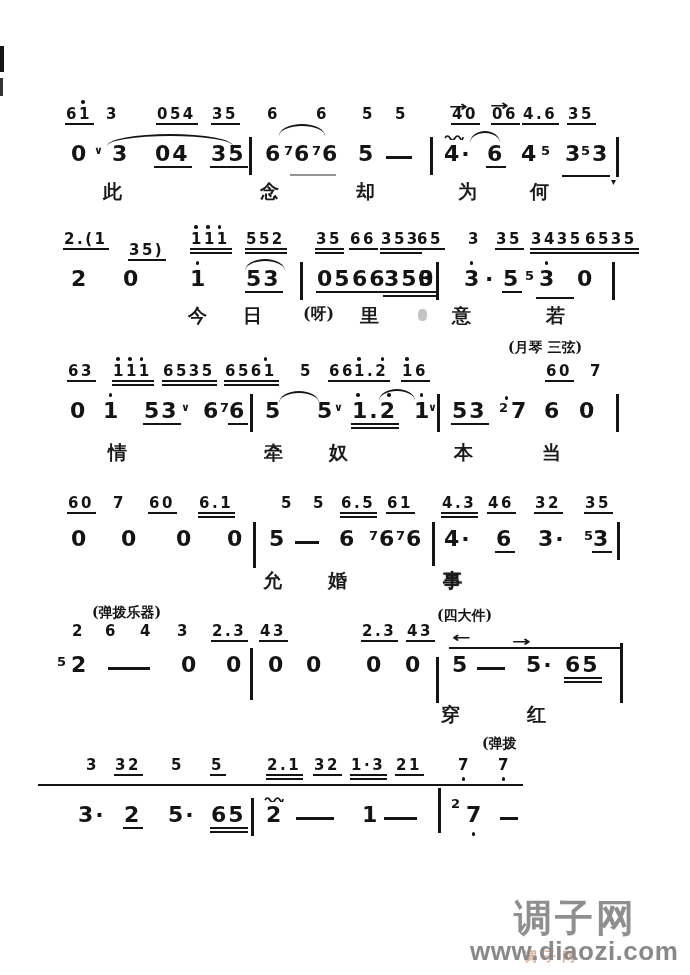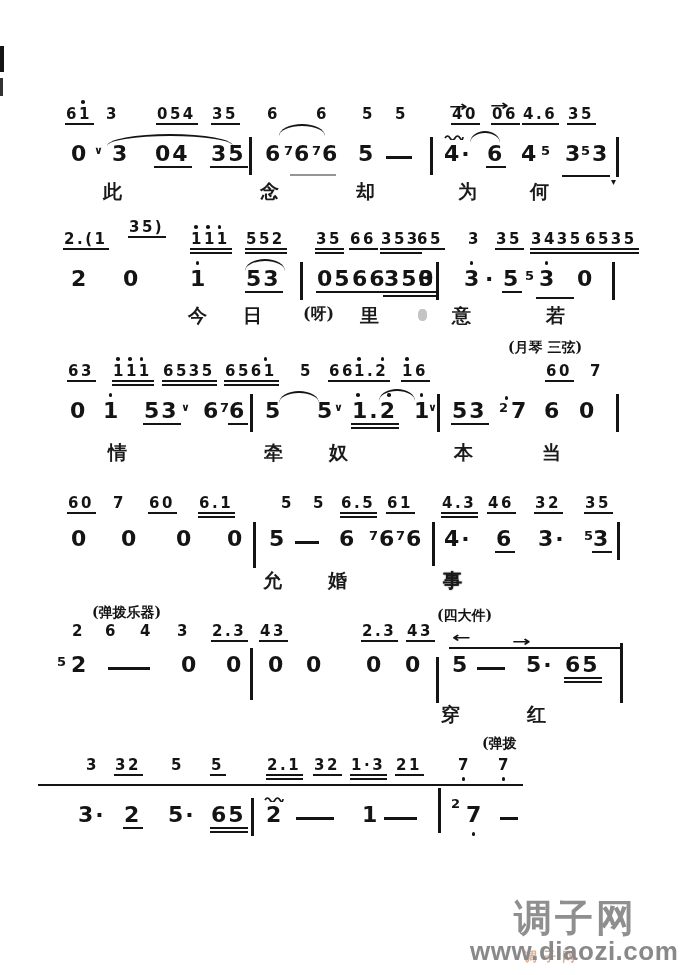--- a/index.html
+++ b/index.html
@@ -95,21 +95,21 @@
       <div class="slur" style="left: 107px; top: 134px; width: 126px;"></div>
       <div class="slur" style="left: 279px; top: 124px; width: 46px;"></div>
       <div class="slur" style="left: 470px; top: 131px; width: 30px;"></div>
       <span class="wavy" style="left: 444px; top: 133px;"><svg width="20" height="7" viewBox="0 0 20 7">
           <path d="M1 5 Q3.5 1 6 5 T11 5 T16 5 T19 4" fill="none" stroke="#141414" stroke-width="1.6"></path>
         </svg></span>
       <div class="hline light" style="left: 290px; top: 174px; width: 46px;"></div>
       <div class="hline" style="left: 562px; top: 175px; width: 48px;"></div>
       <span class="downarrow" style="left: 611px; top: 177px;">▾</span>
       <span class="tok top" style="left: 64px; top: 232px;">2.(1<div class="ul u1"></div></span>
-      <span class="tok top" style="left: 129px; top: 220px;">35)<div class="ul u1"></div></span>
+      <span class="tok top" style="left: 129px; top: 243px;">35)<div class="ul u1"></div></span>
       <span class="tok top" style="left: 191px; top: 232px;">111<div class="ul u1"></div><div class="ul u2"></div></span>
       <div class="dot" style="left: 194.304px; top: 225px;"></div>
       <div class="dot" style="left: 206.104px; top: 225px;"></div>
       <div class="dot" style="left: 217.904px; top: 225px;"></div>
       <span class="tok top" style="left: 246px; top: 232px;">552<div class="ul u1"></div><div class="ul u2"></div></span>
       <span class="tok top" style="left: 316px; top: 232px;">35<div class="ul u1"></div><div class="ul u2"></div></span>
       <span class="tok top" style="left: 350px; top: 232px;">66<div class="ul u1"></div></span>
       <span class="tok top" style="left: 381px; top: 232px;">353<div class="ul u1"></div><div class="ul u2"></div></span>
       <span class="tok top" style="left: 417px; top: 232px;">65<div class="ul u1"></div></span>
       <span class="tok top" style="left: 468px; top: 232px;">3</span>

